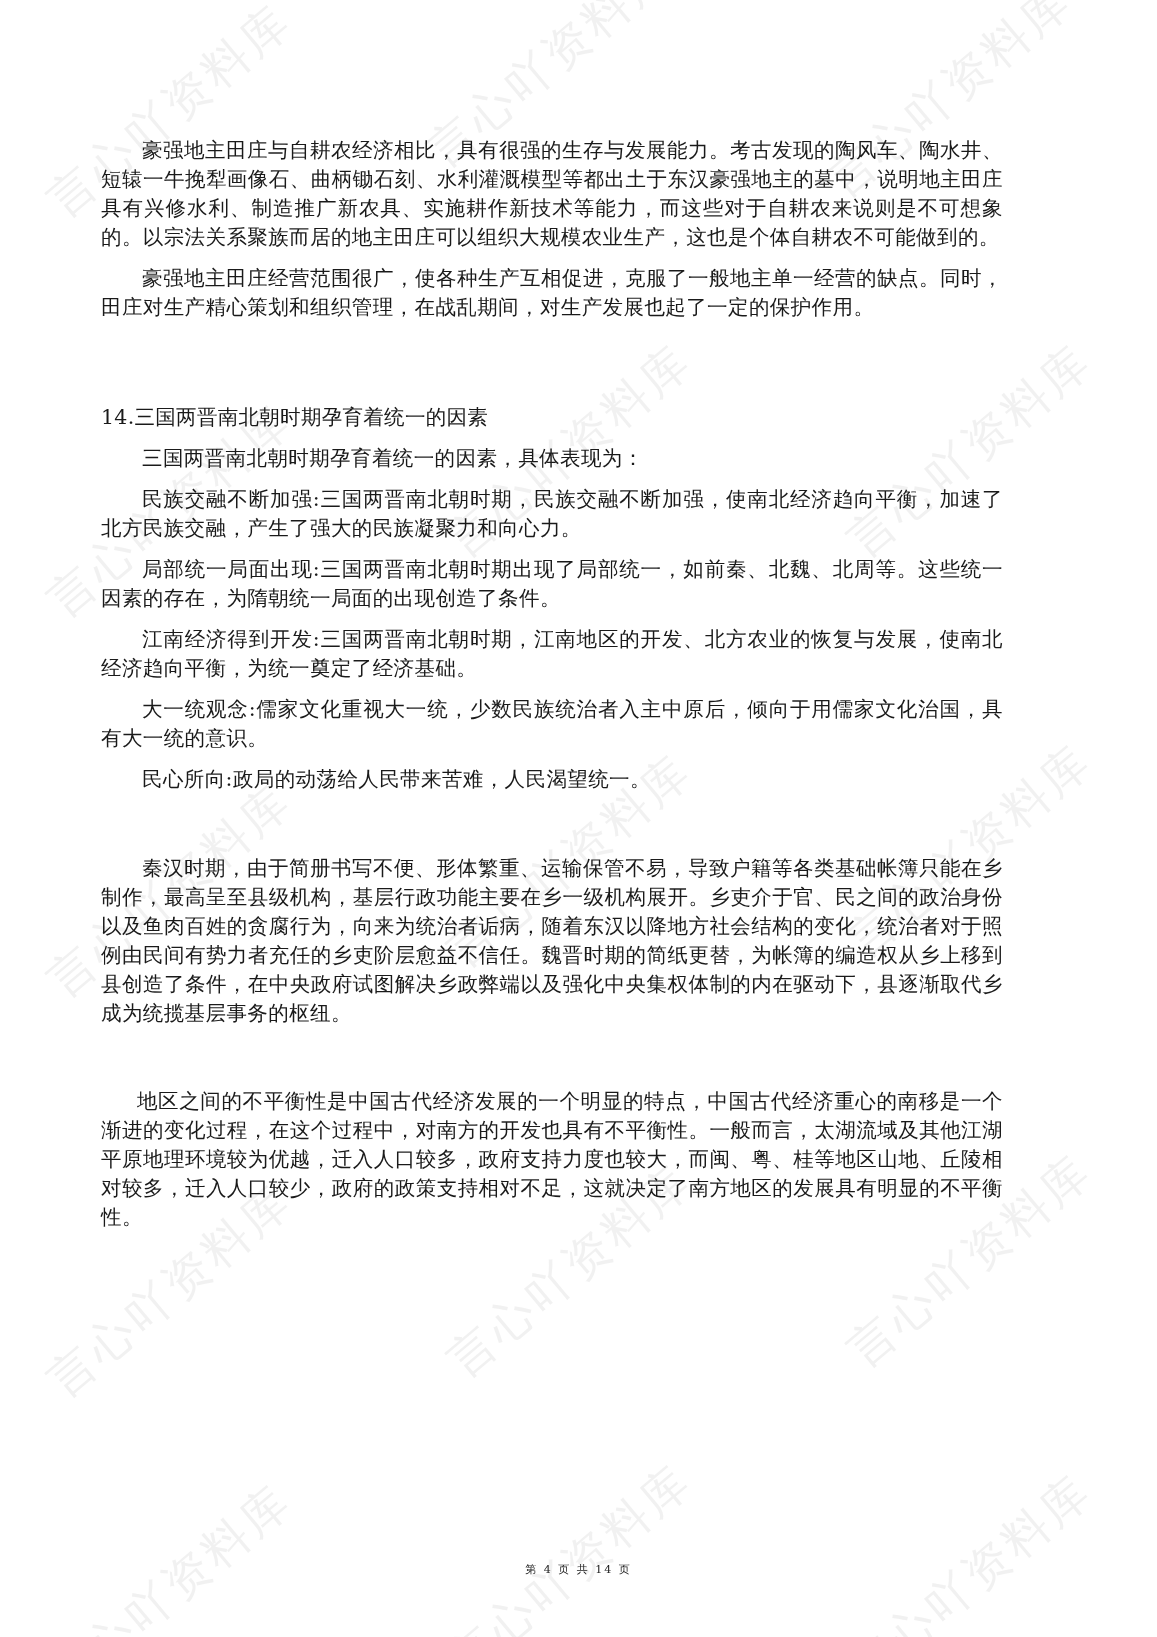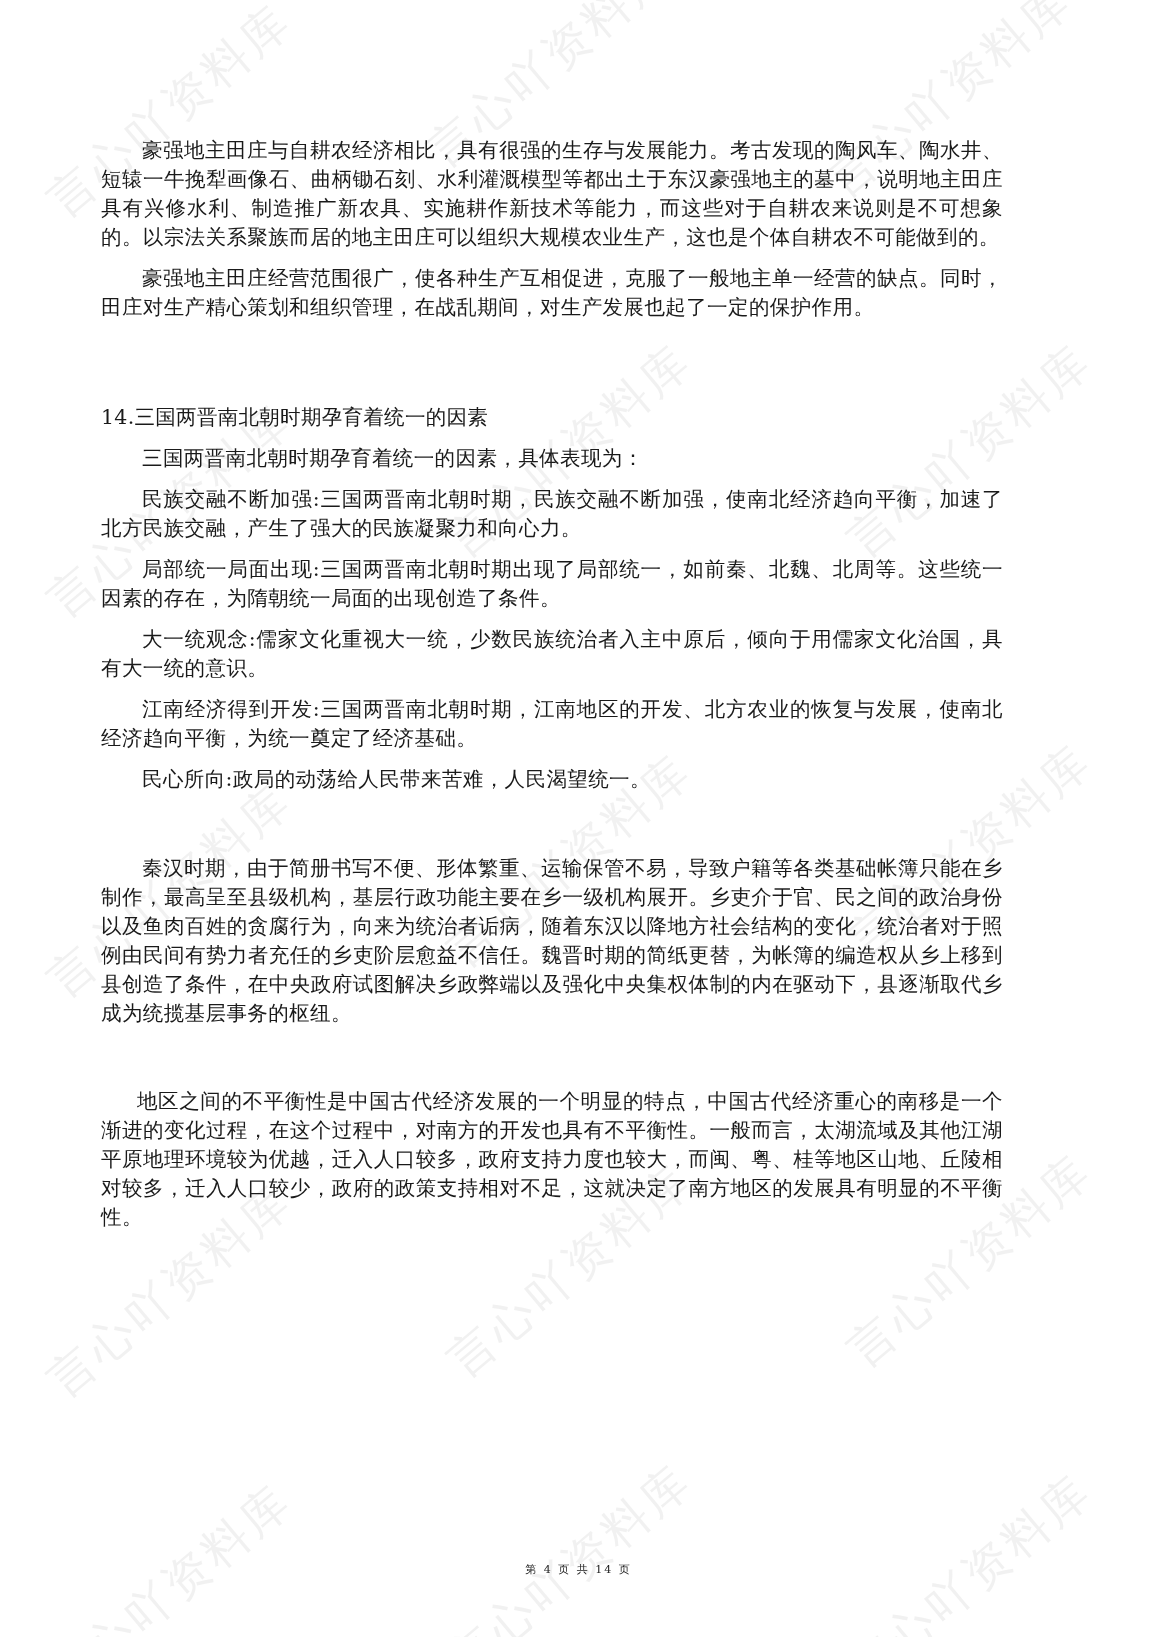--- a/index.html
+++ b/index.html
@@ -48,22 +48,22 @@
       <p class="para">豪强地主田庄经营范围很广，使各种生产互相促进，克服了一般地主单一经营的缺点。同时，田庄对生产精心策划和组织管理，在战乱期间，对生产发展也起了一定的保护作用。</p>
     </section>
 
     <div class="gap-large"></div>
 
     <section>
       <h2 class="heading" style="font-weight:normal;">14.三国两晋南北朝时期孕育着统一的因素</h2>
       <p class="para">三国两晋南北朝时期孕育着统一的因素，具体表现为：</p>
       <p class="para">民族交融不断加强:三国两晋南北朝时期，民族交融不断加强，使南北经济趋向平衡，加速了北方民族交融，产生了强大的民族凝聚力和向心力。</p>
       <p class="para">局部统一局面出现:三国两晋南北朝时期出现了局部统一，如前秦、北魏、北周等。这些统一因素的存在，为隋朝统一局面的出现创造了条件。</p>
+      <p class="para">江南经济得到开发:三国两晋南北朝时期，江南地区的开发、北方农业的恢复与发展，使南北经济趋向平衡，为统一奠定了经济基础。</p>
       <p class="para">大一统观念:儒家文化重视大一统，少数民族统治者入主中原后，倾向于用儒家文化治国，具有大一统的意识。</p>
-      <p class="para">江南经济得到开发:三国两晋南北朝时期，江南地区的开发、北方农业的恢复与发展，使南北经济趋向平衡，为统一奠定了经济基础。</p>
       <p class="para">民心所向:政局的动荡给人民带来苦难，人民渴望统一。</p>
     </section>
 
     <div class="gap-mid"></div>
 
     <section>
       <p class="para">秦汉时期，由于简册书写不便、形体繁重、运输保管不易，导致户籍等各类基础帐簿只能在乡制作，最高呈至县级机构，基层行政功能主要在乡一级机构展开。乡吏介于官、民之间的政治身份以及鱼肉百姓的贪腐行为，向来为统治者诟病，随着东汉以降地方社会结构的变化，统治者对于照例由民间有势力者充任的乡吏阶层愈益不信任。魏晋时期的简纸更替，为帐簿的编造权从乡上移到县创造了条件，在中央政府试图解决乡政弊端以及强化中央集权体制的内在驱动下，县逐渐取代乡成为统揽基层事务的枢纽。</p>
     </section>
 
     <div class="gap-mid"></div>

